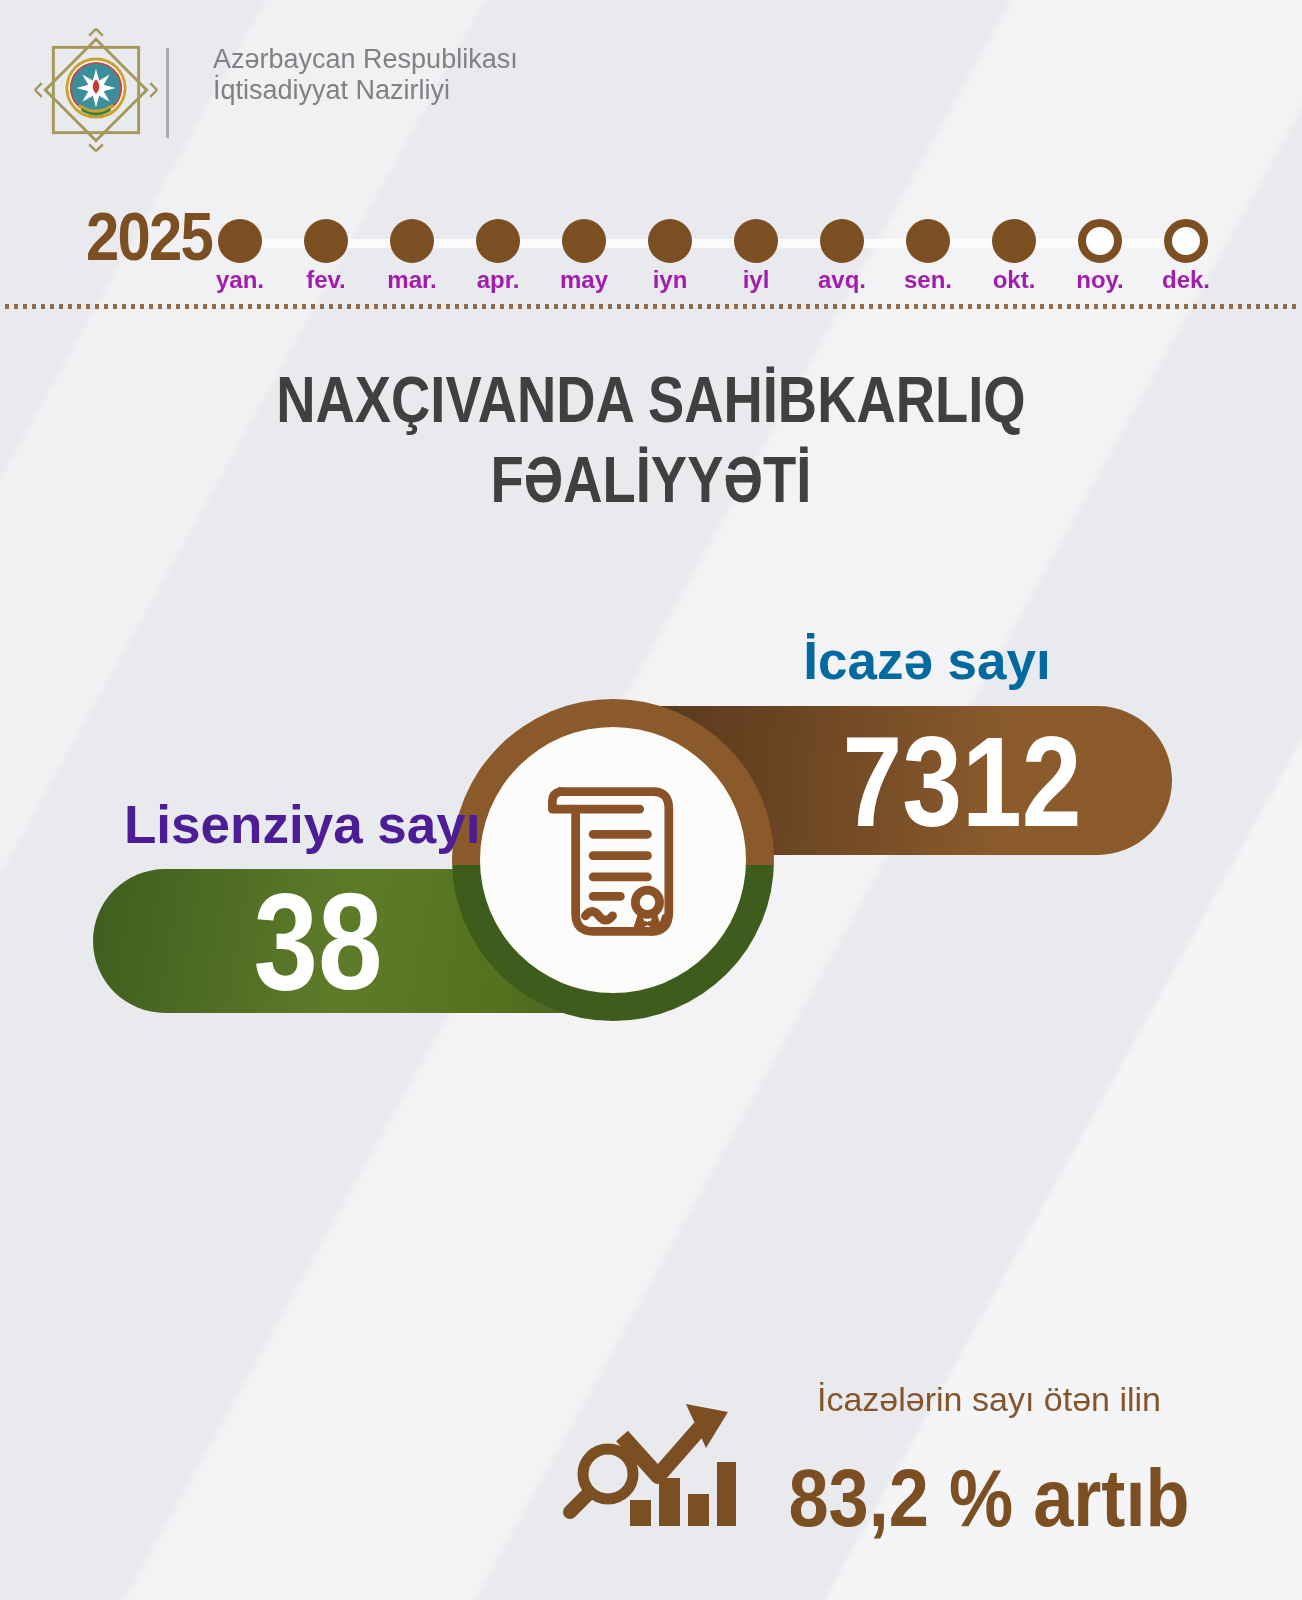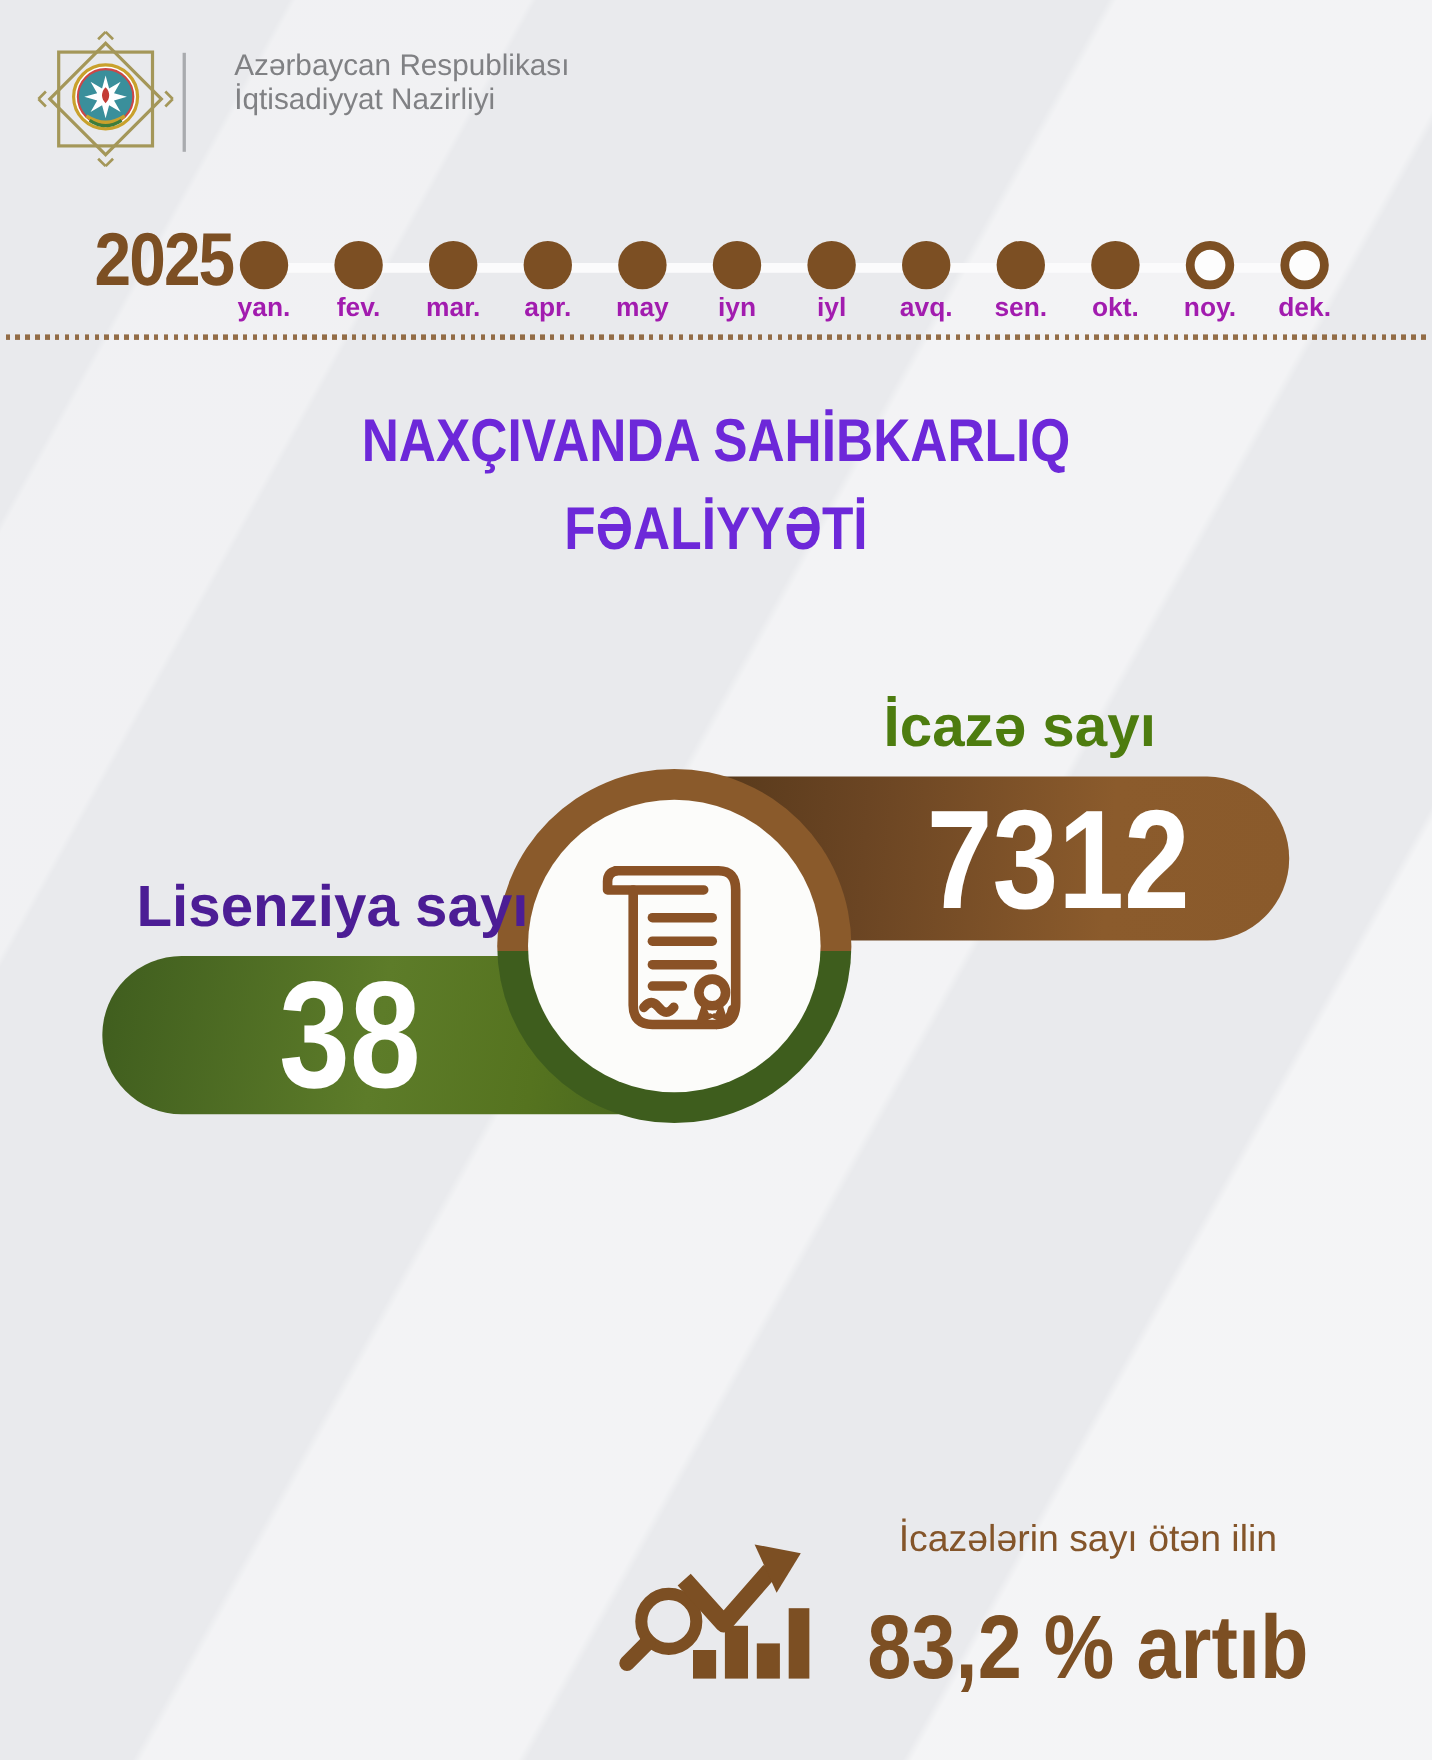--- a/index.html
+++ b/index.html
@@ -25,35 +25,35 @@
         transform:scaleX(.88);transform-origin:left top;letter-spacing:-2px;line-height:64px;}
   .track{left:240px;top:239px;width:946px;height:9px;background:#fbfbfc;z-index:1;border-radius:4px;}
   .months-row{left:213px;top:219px;width:1000px;height:75px;display:flex;justify-content:space-between;z-index:2;}
   .month{width:54px;display:flex;flex-direction:column;align-items:center;}
   .dot{width:44px;height:48px;border-radius:50%;background:#7c4f23;box-sizing:border-box;}
   .month.empty .dot{background:#fdfdfd;border:8px solid #7c4f23;}
   .mlabel{margin-top:3px;font-size:24px;font-weight:bold;color:#a21caf;white-space:nowrap;}
   .dotted-sep{left:5px;right:5px;top:304px;height:5px;z-index:1;
     background:repeating-linear-gradient(90deg, rgba(131,86,41,.85) 0 4px, transparent 4px 9px);}
   
-  .title{left:0;width:1302px;top:360px;text-align:center;z-index:2;color:#6d28d9;
-         font-weight:bold;font-size:55px;line-height:80px;}
+  .title{left:0;width:1302px;top:360px;text-align:center;z-index:2;color:#404040;
+         font-weight:bold;font-size:64px;line-height:80px;}
   .title-inner{display:inline-block;transform:scaleX(.85);letter-spacing:0px;white-space:nowrap;}
   
   .pill-green{left:93px;top:869px;width:560px;height:144px;border-radius:72px;z-index:2;
     background:linear-gradient(100deg,#3f5d1e 0%,#5d7c29 45%,#55731f 70%,#42601e 100%);}
   .pill-brown{left:580px;top:706px;width:592px;height:149px;border-radius:75px;z-index:3;
     background:linear-gradient(95deg,#4f3418 0%,#6b4523 35%,#8b5b2c 72%,#8a5a2b 100%);}
   .stat-circle{left:452px;top:699px;width:322px;height:322px;border-radius:50%;z-index:4;
     background:linear-gradient(180deg,#8a5a2b 0%,#8a5a2b 51.5%,#3e5d1d 51.5%,#3e5d1d 100%);
     display:flex;align-items:center;justify-content:center;}
   .stat-circle-inner{width:266px;height:266px;border-radius:50%;background:#fcfcfa;
     display:flex;align-items:center;justify-content:center;}
   .permits-label{left:712px;top:630px;width:430px;text-align:center;z-index:5;
-    color:#4d7c0f;font-size:53px;font-weight:bold;}
+    color:#0369a1;font-size:53px;font-weight:bold;}
   .permits-value{left:752px;top:712px;width:420px;text-align:center;z-index:5;color:#ffffff;
     font-size:128px;font-weight:bold;line-height:140px;transform:scaleX(.84);}
   .licenses-label{left:124px;top:794px;z-index:5;color:#4c1d95;font-size:53px;font-weight:bold;}
   .licenses-value{left:118px;top:866px;width:400px;text-align:center;z-index:5;color:#ffffff;
     font-size:138px;font-weight:bold;line-height:150px;transform:scaleX(.84);}
   
   .growth-icon{left:556px;top:1366px;width:180px;height:165px;z-index:2;}
   .growth-text{left:744px;top:1378px;width:490px;text-align:center;z-index:2;
     color:#84552a;font-size:34px;font-weight:normal;line-height:42px;}
   .growth-value{left:744px;top:1452px;width:490px;text-align:center;z-index:2;

